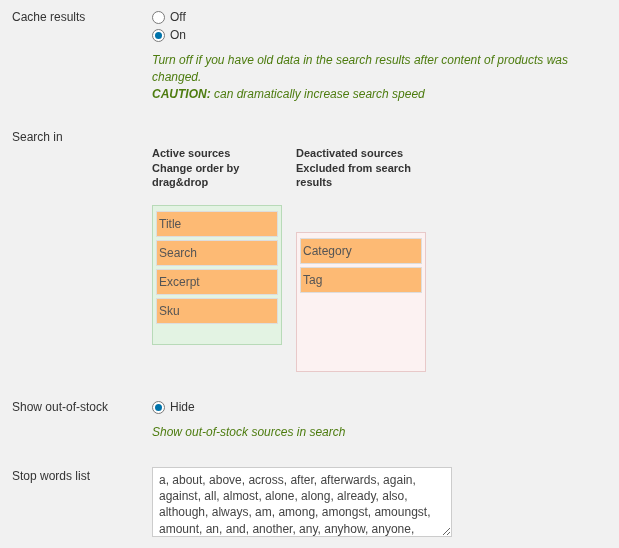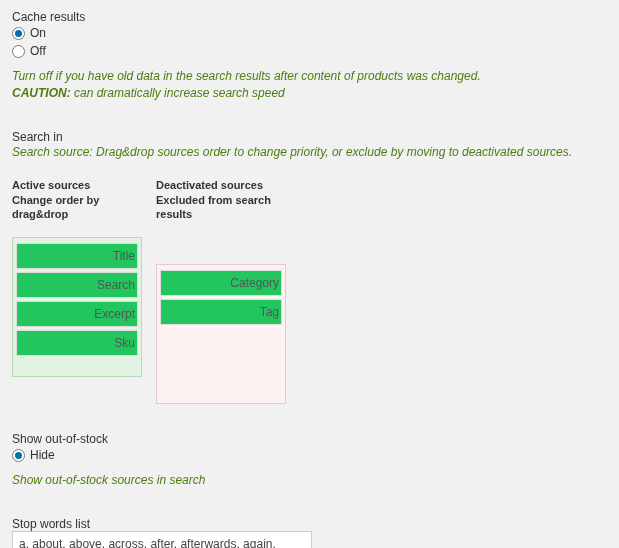--- a/index.html
+++ b/index.html
@@ -9,21 +9,20 @@
     background: #f1f1f1;
     font-family: -apple-system, BlinkMacSystemFont, "Segoe UI", Arial, sans-serif;
     font-size: 12px;
     color: #333;
     width: 619px;
   }
   .row {
     display: flex;
     align-items: flex-start;
     margin-bottom: 26px;
-    flex-direction: column;
   }
   .label-col {
     width: 140px;
     flex-shrink: 0;
     color: #333;
     padding-top: 2px;
   }
   .control-col {
     flex: 1;
   }
@@ -76,24 +75,24 @@
     background: #e3f3e3;
     padding: 2px 3px 16px 3px;
     min-height: 140px;
   }
   .sources-box.deact {
     border: 1px solid #e8c9c9;
     background: #fcf2f2;
     margin-top: 43px;
   }
   .source-item {
-    background: #22c55e;
+    background: #fdba74;
     border: 1px solid #ddd;
     color: #555;
-    text-align: right;
+    text-align: left;
     padding: 5px 2px;
     margin: 3px 0;
     font-size: 12px;
     cursor: move;
   }
   .sources-box.deact .source-item { cursor: move; }
   textarea {
     width: 300px;
     height: 70px;
     font-family: inherit;
@@ -106,38 +105,37 @@
     line-height: 1.35;
   }
 </style>
 </head>
 <body>
 
 <div class="row">
   <div class="label-col">Cache results</div>
   <div class="control-col">
     <div class="radio-line">
+      <span class="radio"></span>
+      <span>Off</span>
+    </div>
+    <div class="radio-line">
       <span class="radio checked"></span>
       <span>On</span>
-    </div>
-    <div class="radio-line">
-      <span class="radio"></span>
-      <span>Off</span>
     </div>
     <div class="desc">
       <span>Turn off if you have old data in the search results after content of products was changed.</span><br>
       <b>CAUTION:</b><span> can dramatically increase search speed</span>
     </div>
   </div>
 </div>
 
 <div class="row">
   <div class="label-col">Search in</div>
   <div class="control-col">
-    <div class="desc" style="margin-top:0">Search source: Drag&amp;drop sources order to change priority, or exclude by moving to deactivated sources.</div>
     <div class="sources-wrap">
       <div class="sources-col">
         <div class="sources-head">
           <b>Active sources</b><br>
           <b>Change order by drag&amp;drop</b>
         </div>
         <div class="sources-box">
           <div class="source-item">Title</div>
           <div class="source-item">Search</div>
           <div class="source-item">Excerpt</div>

